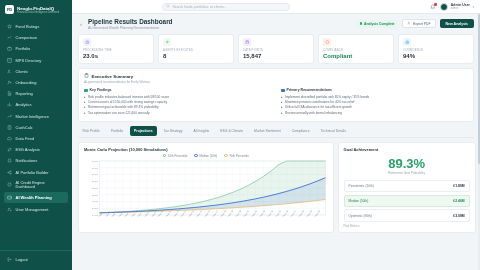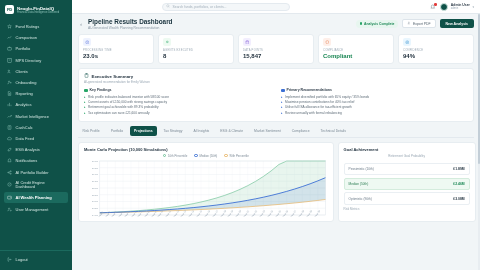--- a/index.html
+++ b/index.html
@@ -634,20 +634,21 @@
             <span class="xlab">Year 26</span>
             <span class="xlab">Year 27</span>
             <span class="xlab">Year 28</span>
             <span class="xlab">Year 29</span>
             <span class="xlab">Year 30</span>
           </div>
       </div>
 
       <div class="card goal-card">
         <div class="chart-title">Goal Achievement</div>
+        <div class="goal-big">89.3%</div>
         <div class="goal-cap">Retirement Goal Probability</div>
         <div class="goal-row">
           <span class="goal-row-l">Pessimistic (10th)</span>
           <span class="goal-row-v">£1.89M</span>
         </div>
         <div class="goal-row hl">
           <span class="goal-row-l">Median (50th)</span>
           <span class="goal-row-v">£2.46M</span>
         </div>
         <div class="goal-row">

